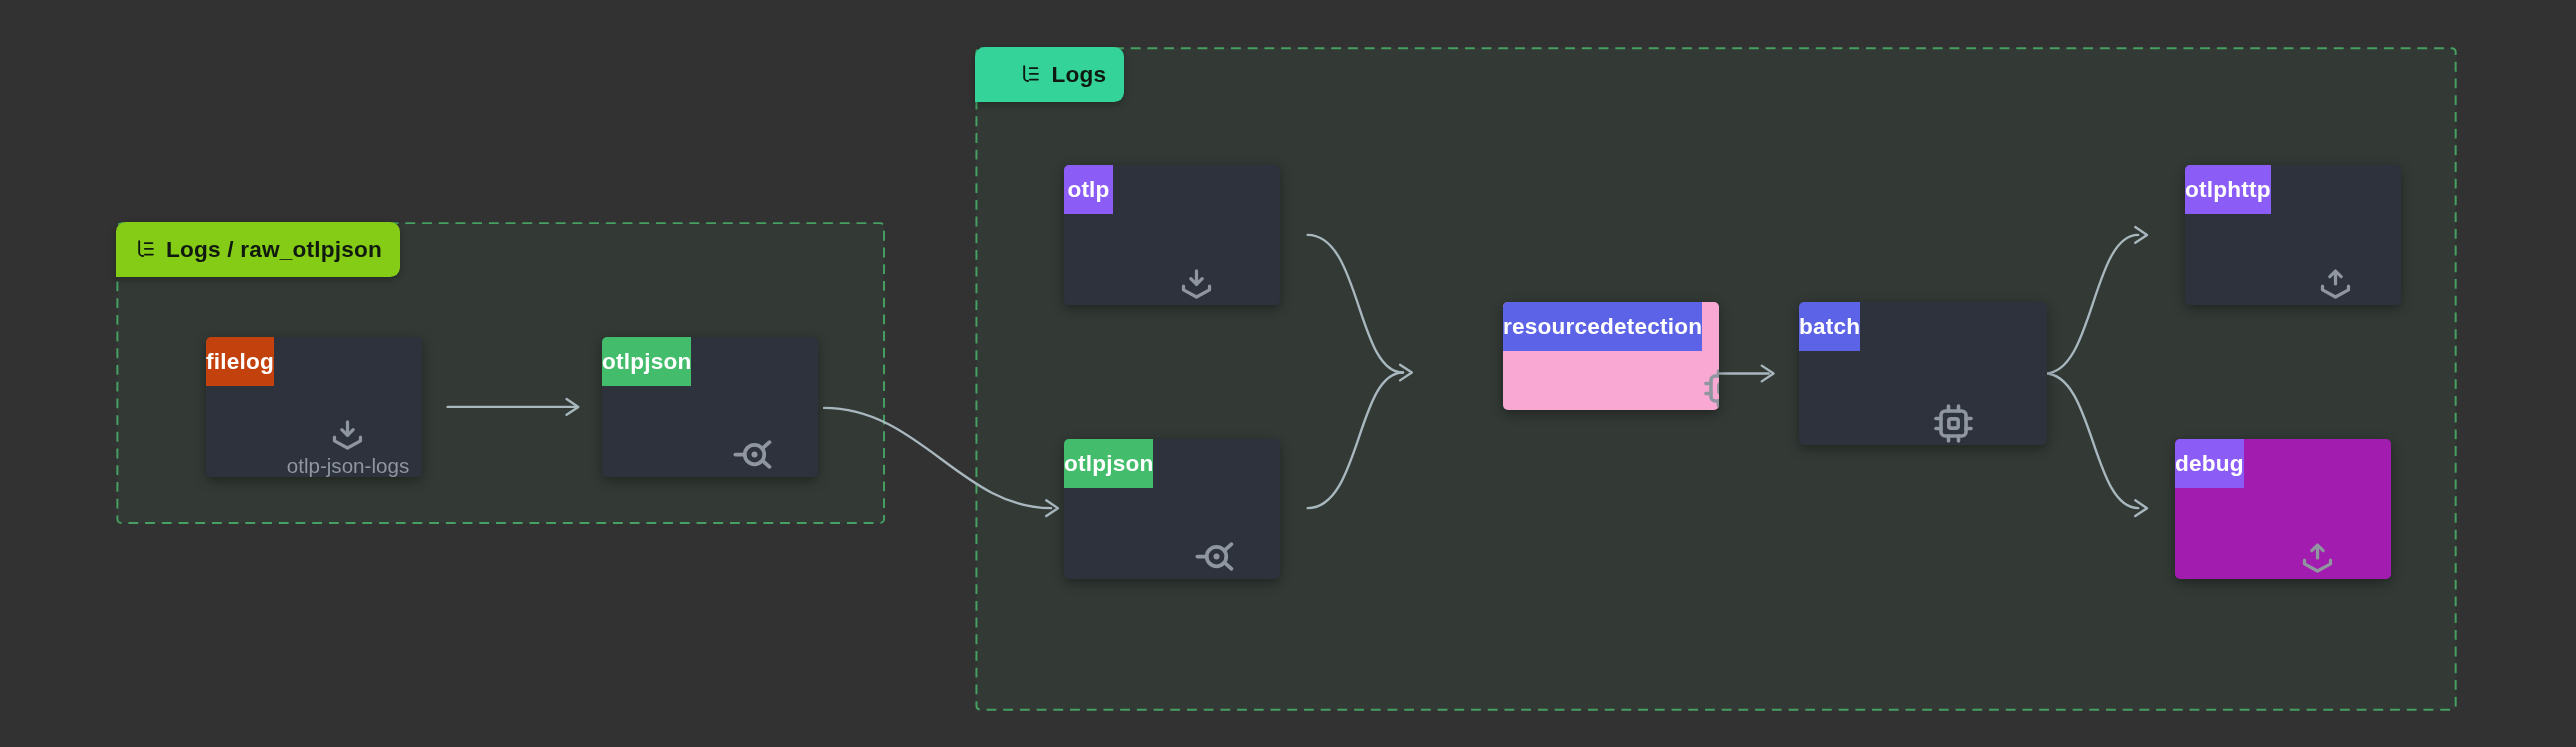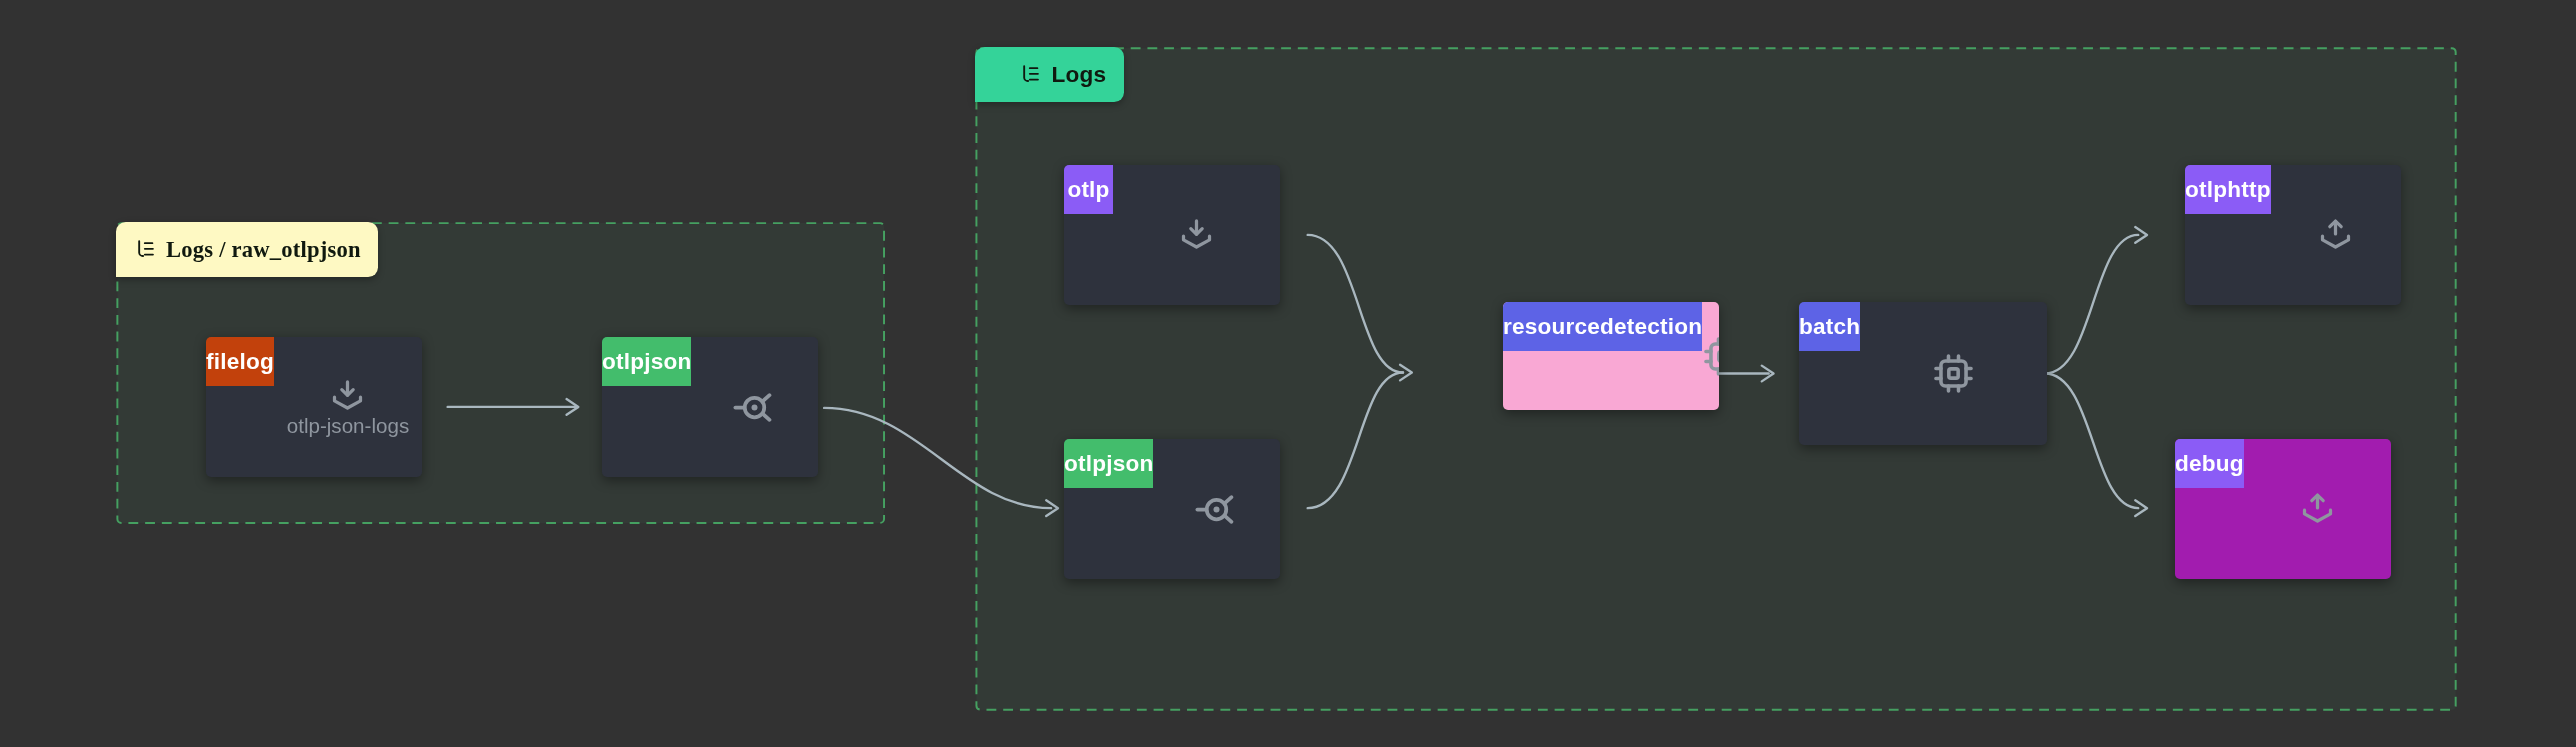--- a/index.html
+++ b/index.html
@@ -23,21 +23,21 @@
   .node{
     position:absolute;box-sizing:border-box;border-radius:5px;overflow:hidden;
     box-shadow:0 3.9px 11.8px rgba(0,0,0,.38);
     display:flex;flex-direction:row;z-index:2;cursor:pointer;
   }
   .node-header{
     height:49px;flex:0 0 49px;display:flex;align-items:center;justify-content:center;
     color:#fff;font-size:22.6px;font-weight:600;letter-spacing:0.2px;
   }
   .node-body{
-    flex:1;display:flex;flex-direction:column;align-items:center;justify-content:center;
+    flex:1;display:flex;flex-direction:column;align-items:center;justify-content:flex-end;
     gap:0;
   }
   .node-icon{display:inline-flex;}
   .node-icon svg{display:block;}
   .node-subtitle{font-size:20.6px;line-height:1;}
 </style>
 </head>
 <body>
 
 <svg id="edge-layer" xmlns="http://www.w3.org/2000/svg" width="2576" height="747" viewBox="0 0 2620 760">
@@ -51,21 +51,21 @@
     <path d="M1330 517 C1384 517 1380 379 1427 379" fill="none" stroke="#a9b7bf" stroke-width="2.4" stroke-linecap="round"></path>
     <path d="M1424 371 L1436 379 L1424 387" fill="none" stroke="#a9b7bf" stroke-width="2.4" stroke-linecap="round" stroke-linejoin="round"></path>
     <path d="M1715 380 L1799 380" fill="none" stroke="#a9b7bf" stroke-width="2.4" stroke-linecap="round"></path>
     <path d="M1792 372 L1804 380 L1792 388" fill="none" stroke="#a9b7bf" stroke-width="2.4" stroke-linecap="round" stroke-linejoin="round"></path>
     <path d="M2080 380 C2130 380 2128 239 2175 239" fill="none" stroke="#a9b7bf" stroke-width="2.4" stroke-linecap="round"></path>
     <path d="M2172 231 L2184 239 L2172 247" fill="none" stroke="#a9b7bf" stroke-width="2.4" stroke-linecap="round" stroke-linejoin="round"></path>
     <path d="M2080 380 C2130 380 2128 517 2175 517" fill="none" stroke="#a9b7bf" stroke-width="2.4" stroke-linecap="round"></path>
     <path d="M2172 509 L2184 517 L2172 525" fill="none" stroke="#a9b7bf" stroke-width="2.4" stroke-linecap="round" stroke-linejoin="round"></path>
   </svg>
 <div id="node-layer">
-    <div class="group-label" style="left: 116px; top: 222px; background: #fef9c3; color: rgb(16, 25, 15); font-family: Liberation Serif, serif;">
+    <div class="group-label" style="left: 116px; top: 222px; background: #84cc16; color: rgb(16, 25, 15);">
       <span class="tab-icon">
         <svg xmlns="http://www.w3.org/2000/svg" viewBox="0 0 24 24" width="22.6" height="22.6" fill="none" stroke="#10190f" stroke-width="2" stroke-linecap="round" stroke-linejoin="round">
           <path d="M5.5 3.5v11.8a3.8 3.8 0 0 0 3.8 3.8h.4"></path>
           <path d="M11.5 5.5h8"></path>
           <path d="M11.5 11.5h8.6"></path>
           <path d="M11.5 17.6h8.6"></path>
         </svg>
       </span>
       <span>Logs / raw_otlpjson</span>
     </div>

